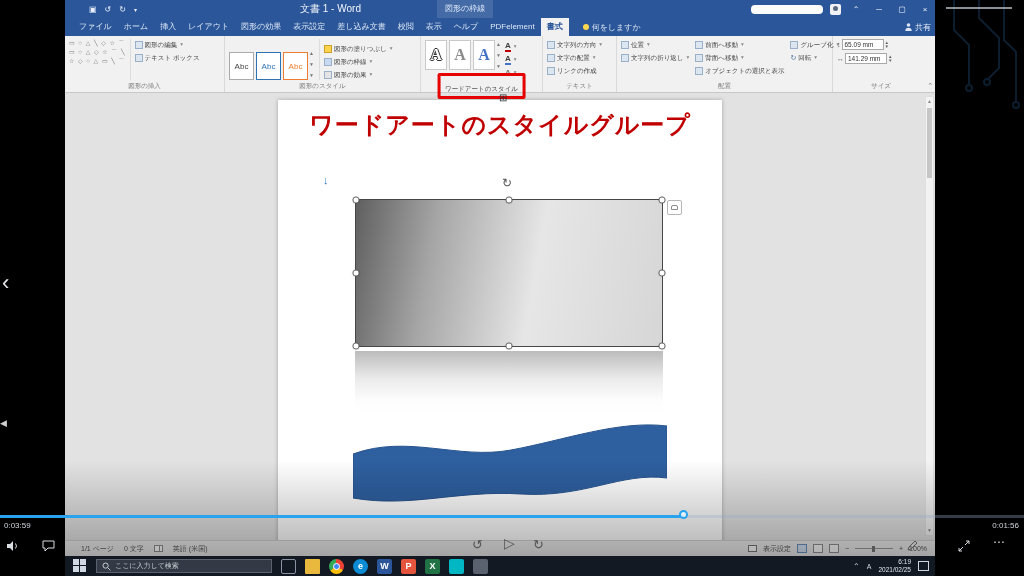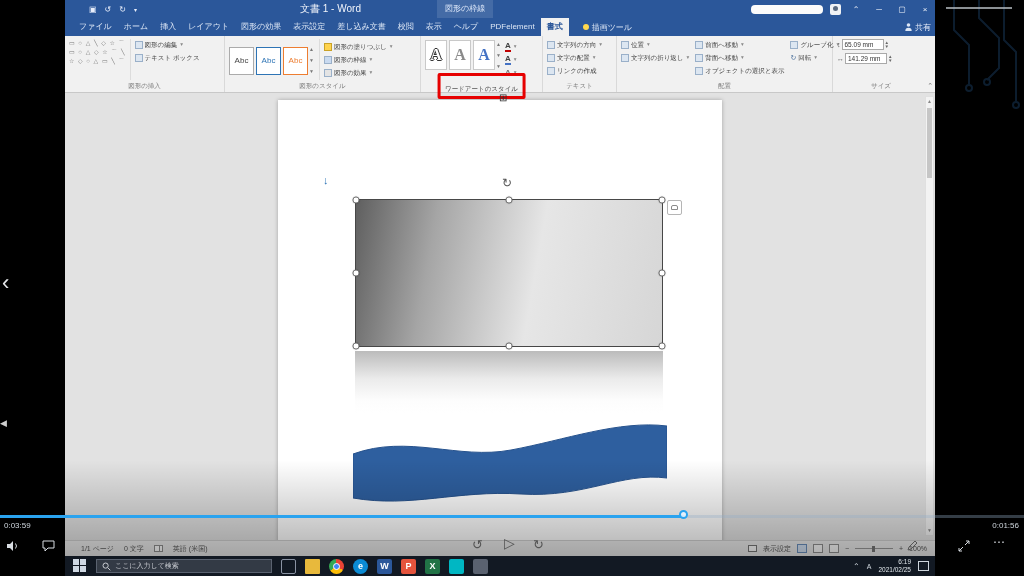--- a/index.html
+++ b/index.html
@@ -152,21 +152,21 @@
       <span class="tab">図形の効果</span>
       <span class="tab">表示設定</span>
       <span class="tab">差し込み文書</span>
       <span class="tab">校閲</span>
       <span class="tab">表示</span>
       <span class="tab">ヘルプ</span>
       <span class="tab">PDFelement</span>
       <span class="tab active">書式</span>
       <span class="tellme">
         <span class="bulb"></span>
-        <span>描画ツール</span>
+        <span>何をしますか</span>
       </span>
       <span class="share">
         <svg width="7" height="8" viewBox="0 0 7 8">
             <circle cx="3.5" cy="2" r="1.8" fill="#dce6f5"></circle>
             <path d="M0.3 8 a3.2 3.2 0 0 1 6.4 0 z" fill="#dce6f5"></path>
           </svg>
         <span>共有</span>
       </span>
     </div>
 
@@ -188,21 +188,21 @@
             <div class="rbtn">
               <span class="mini-ic"></span>
               <span>テキスト ボックス</span>
             </div>
           </div>
         </div>
         <div class="glabel">図形の挿入</div>
       </div>
 
       <div class="rgroup" style="width:196px;">
-        <div style="display:flex; height:100%; align-items:center;">
+        <div style="display:flex; height:100%; align-items:flex-end;">
           <div style="display:flex; gap:2px; padding-top:2px;">
             <div class="abc">Abc</div>
             <div class="abc b">Abc</div>
             <div class="abc o">Abc</div>
           </div>
           <div class="arrcol" style="height:32px;">
             <span>▲</span>
             <span>▼</span>
             <span>▼</span>
           </div>
@@ -333,20 +333,21 @@
         </div>
         <div class="glabel">サイズ</div>
       </div>
 
       <span class="ribbon-collapse">⌃</span>
     </div>
 
     <div class="docarea">
       <span class="cursor-ic">⊞</span>
       <div class="page">
+        <div class="annotation">ワードアートのスタイルグループ</div>
         <span class="anchor">↓</span>
         <span class="rotate-handle">↻</span>
 
         <div class="shape-rect">
           <span class="handle" style="left:0; top:0;"></span>
           <span class="handle" style="left:50%; top:0;"></span>
           <span class="handle" style="left:100%; top:0;"></span>
           <span class="handle" style="left:0; top:50%;"></span>
           <span class="handle" style="left:100%; top:50%;"></span>
           <span class="handle" style="left:0; top:100%;"></span>

